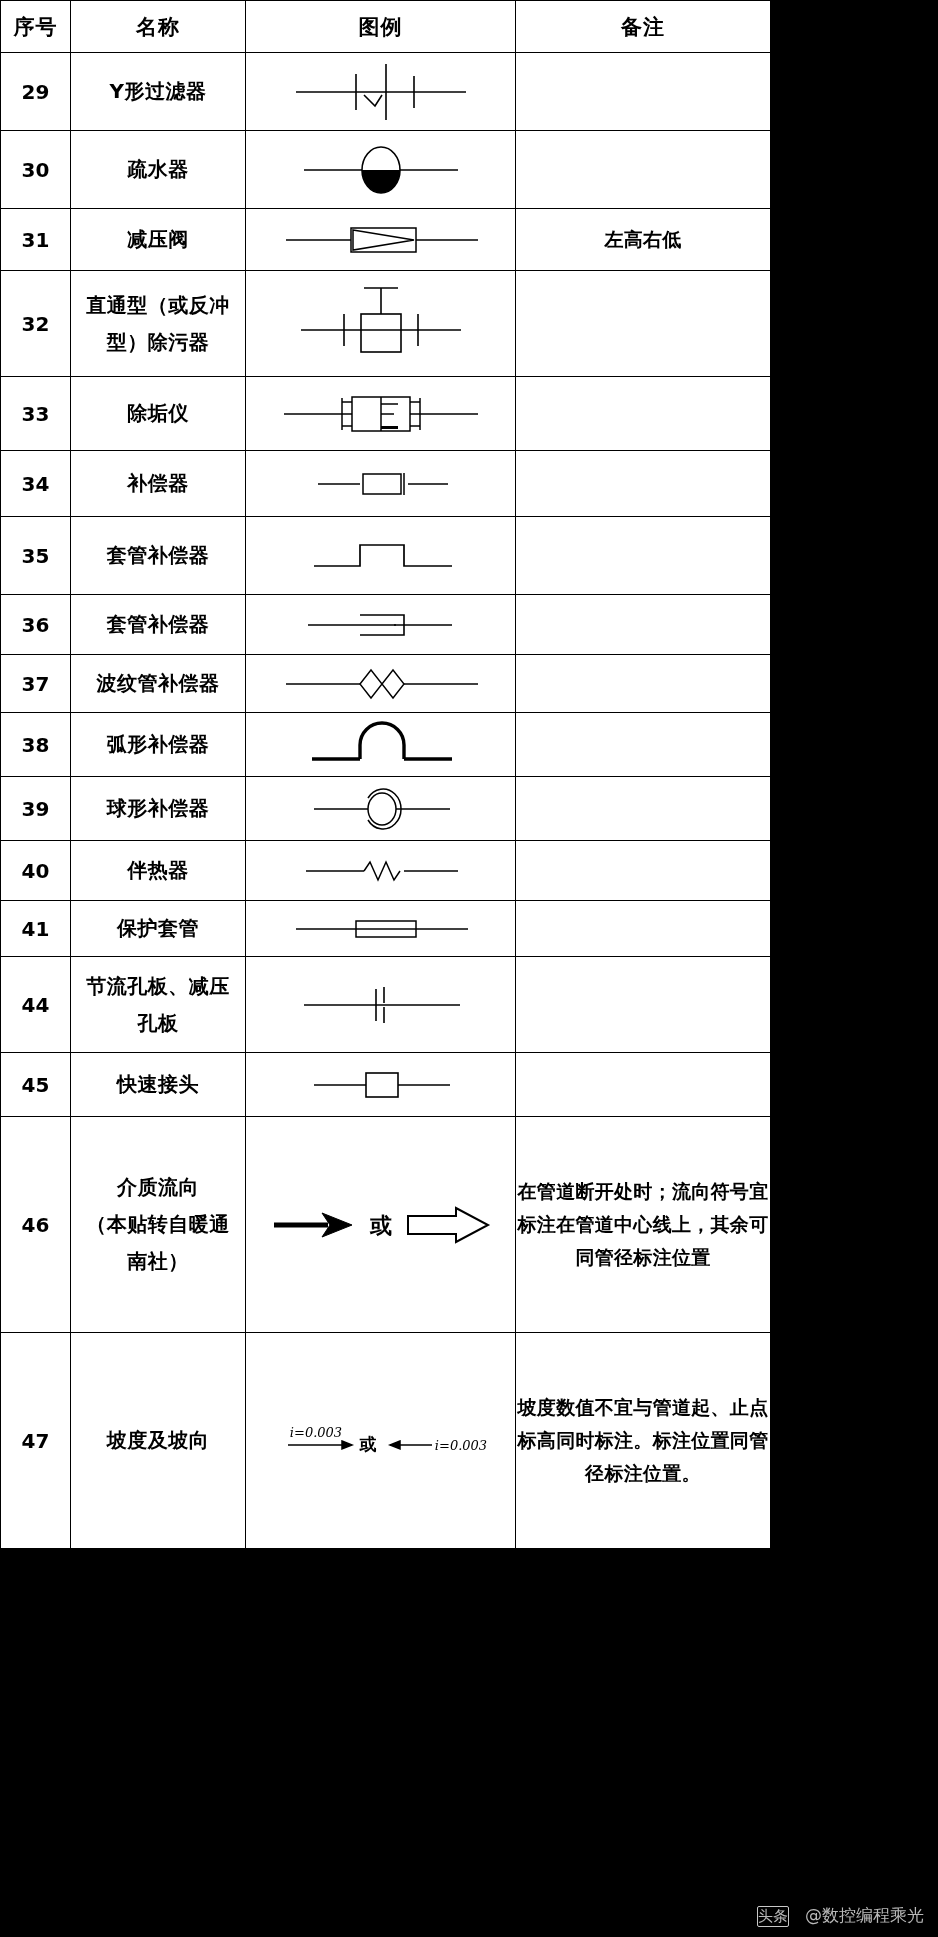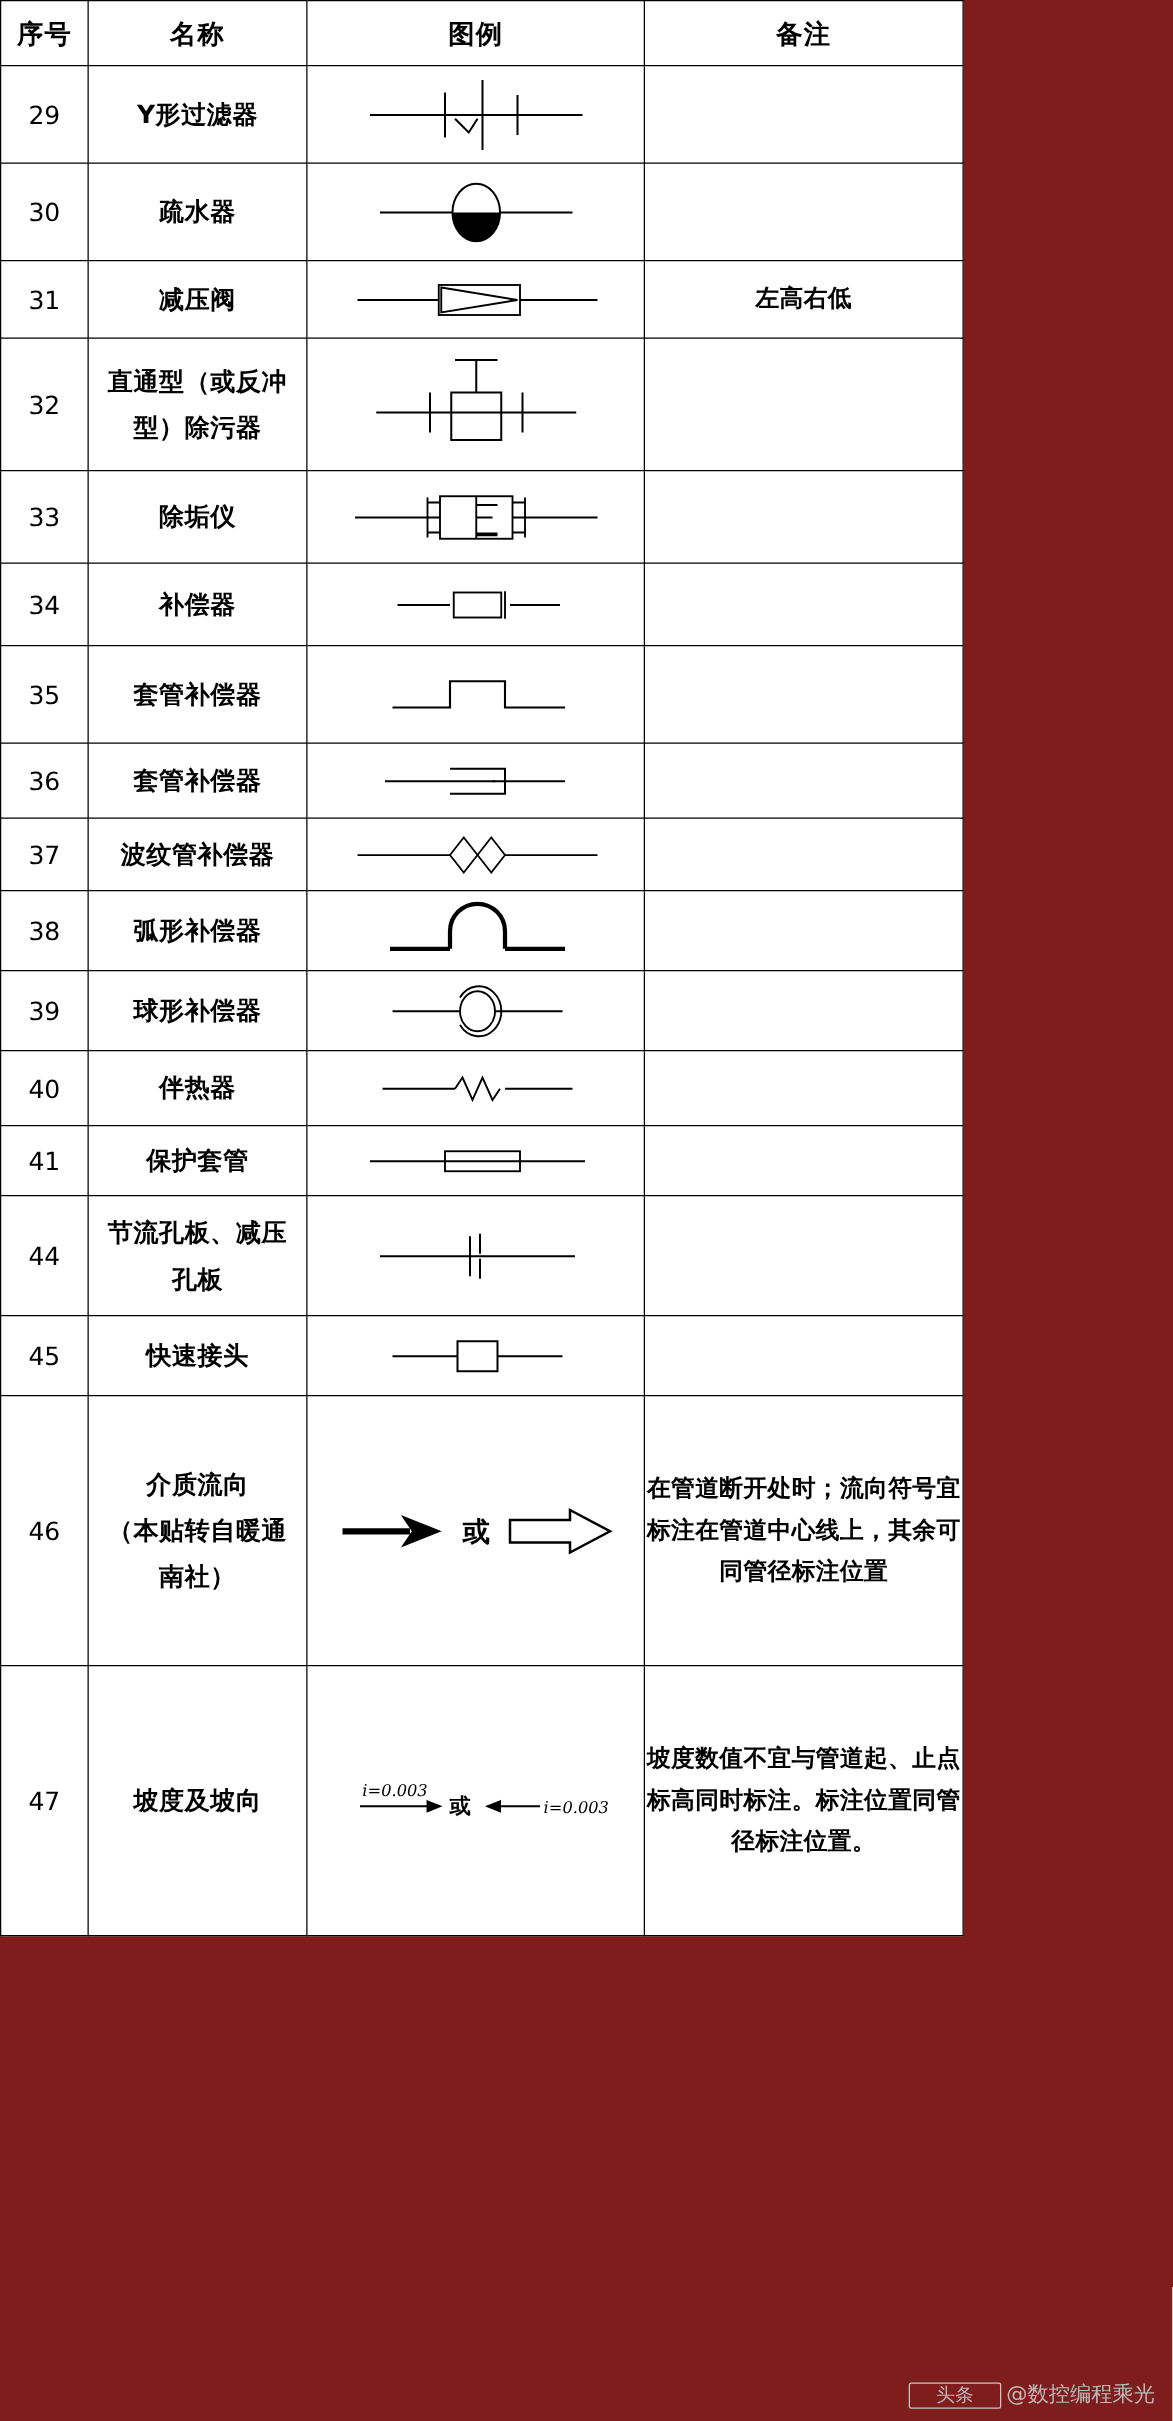--- a/index.html
+++ b/index.html
@@ -5,21 +5,21 @@
   * { box-sizing: border-box; }
   html, body {
     margin: 0; padding: 0;
     background: #ffffff;
     font-family: "DejaVu Sans", "Liberation Sans", sans-serif;
   }
   #page {
     width: 938px;
     height: 1937px;
     position: relative;
-    background: #7f1d1d;
+    background: #000000;
     overflow: hidden;
   }
   table.legend {
     width: 770px;
     margin: 0;
     border-collapse: collapse;
     table-layout: fixed;
     background: #fff;
   }
   table.legend col.c-no   { width: 70px; }
@@ -35,21 +35,21 @@
     color: #000;
   }
   thead th {
     font-size: 21px;
     font-weight: bold;
     height: 52px;
     letter-spacing: 1px;
   }
   td.cell-no {
     font-size: 20px;
-    font-weight: normal;
+    font-weight: bold;
     font-family: "DejaVu Sans", "Liberation Sans", sans-serif;
   }
   td.cell-name {
     font-size: 20px;
     font-weight: bold;
     line-height: 1.85;
     padding: 2px 4px;
     letter-spacing: 0.5px;
   }
   td.cell-rem {
@@ -70,22 +70,22 @@
     bottom: 10px;
     font-size: 17px;
     color: #b9b9b9;
     font-family: "DejaVu Sans", "Liberation Sans", sans-serif;
     white-space: nowrap;
   }
   .wm-logo {
     display: inline-block;
     border: 1px solid #c8c8c8;
     border-radius: 2px;
-    padding: 0 21px;
-    margin-right: 4px;
+    padding: 0 0;
+    margin-right: 16px;
     font-size: 15px;
     color: #b9b9b9;
   }
   .nm { white-space: pre-line; }
 </style>
 </head>
 <body>
 
 <div id="page">
 

